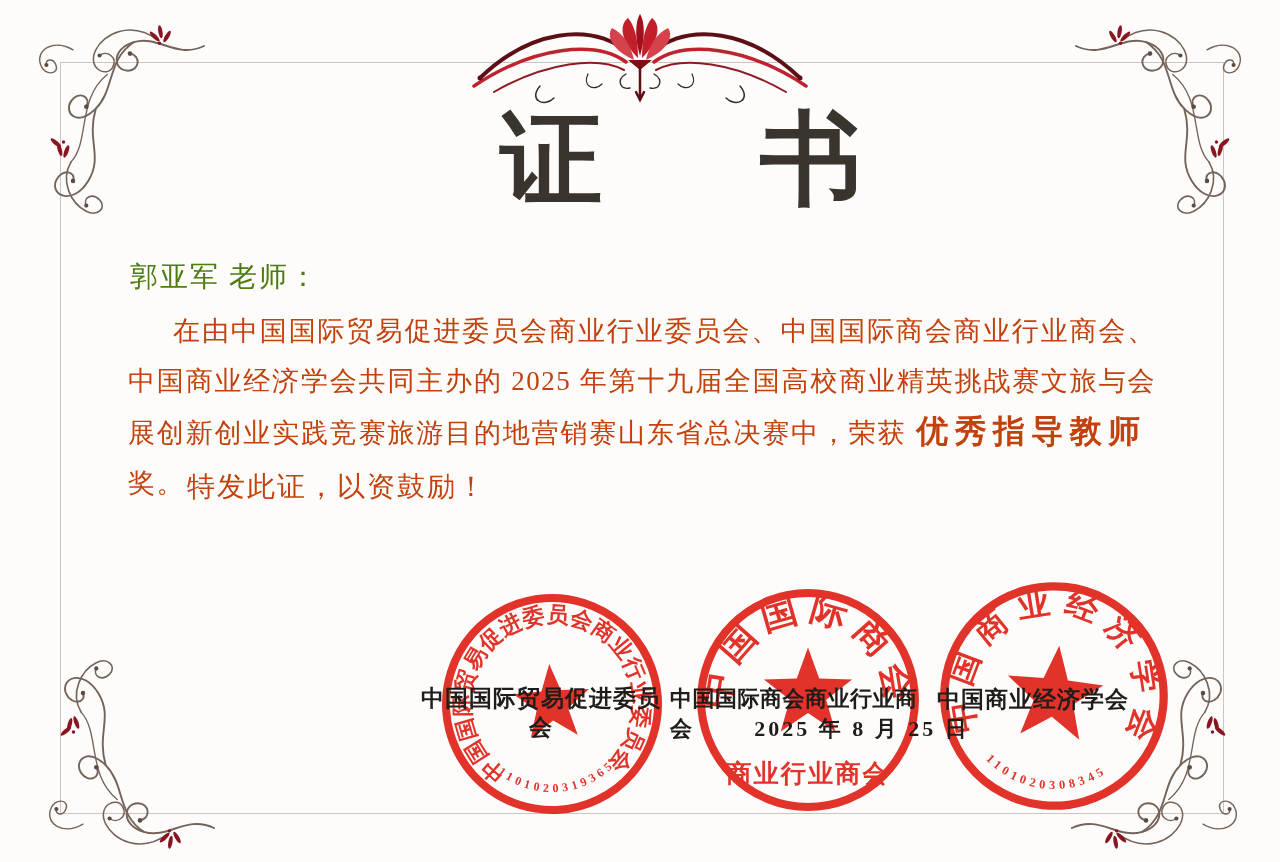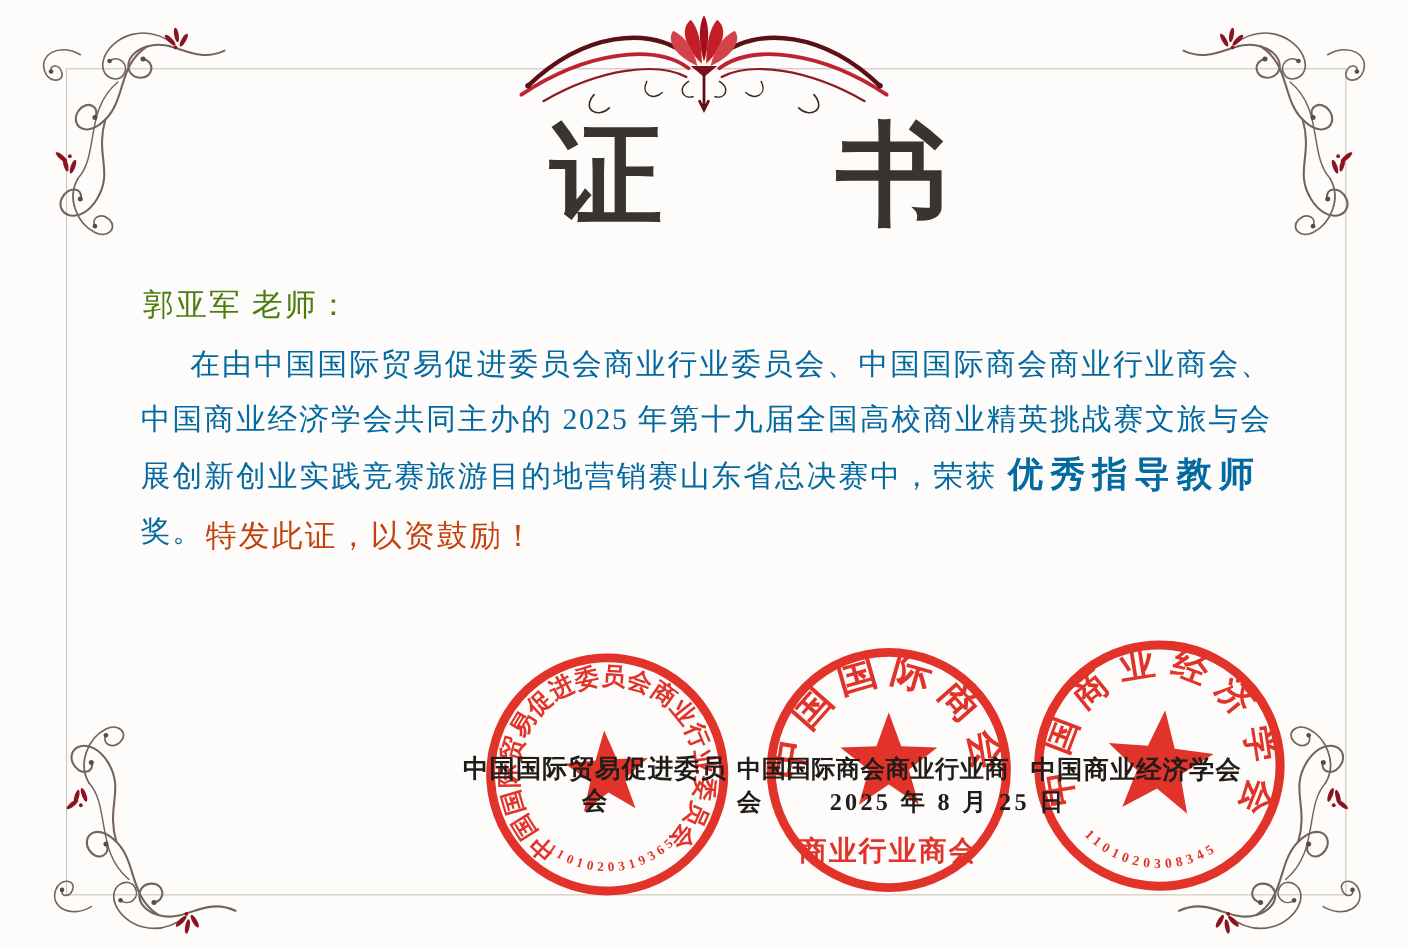--- a/index.html
+++ b/index.html
@@ -15,21 +15,21 @@
 
   .ornament{position:absolute;left:50%;top:12px;transform:translateX(-50%);}
 
   .title{position:absolute;left:0;top:92px;width:1280px;text-align:center;
          font-size:102px;font-weight:700;color:#3a342e;letter-spacing:6px;word-spacing:120px;
          font-family:"Liberation Serif","DejaVu Serif",serif;padding-left:44px;}
 
   .salutation{position:absolute;left:130px;top:258px;font-size:28px;color:#4d7c0f;letter-spacing:2px;}
 
   .paragraph{position:absolute;left:128px;top:306px;width:1028px;font-size:27px;line-height:50px;
-             color:#0369a1;text-align:justify;text-justify:inter-ideograph;text-indent:45px;letter-spacing:1.5px;}
+             color:#c2410c;text-align:justify;text-justify:inter-ideograph;text-indent:45px;letter-spacing:1.5px;}
   .award{font-size:32px;letter-spacing:6px;margin:0 10px;font-weight:600;}
 
   .closing{position:absolute;left:187px;top:468px;font-size:28px;color:#c2410c;letter-spacing:2px;}
 
   .seal{position:absolute;opacity:.92;}
   .seal.s1{left:437px;top:589px;transform:rotate(-4deg);}
   .seal.s2{left:692px;top:584px;}
   .seal.s3{left:935px;top:577px;transform:rotate(6deg);}
 
   .footer-text{position:absolute;color:#1f1c1a;font-weight:700;z-index:5;}

